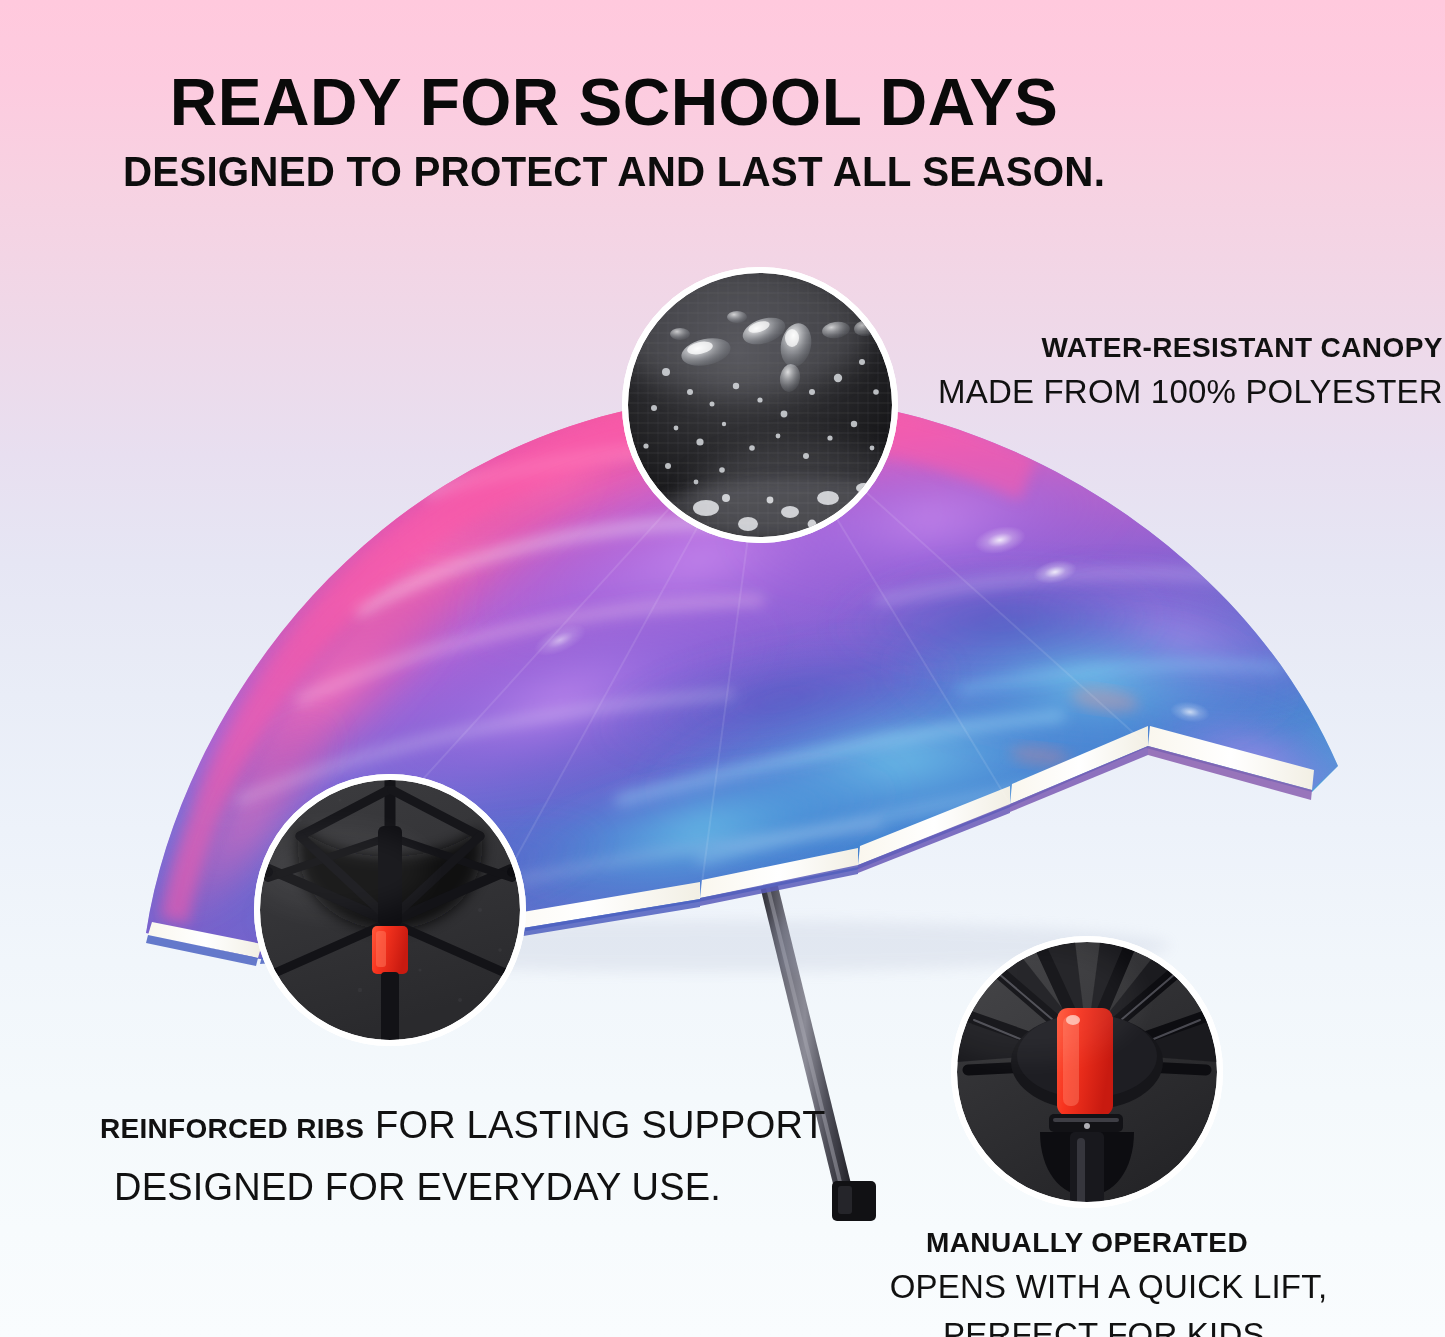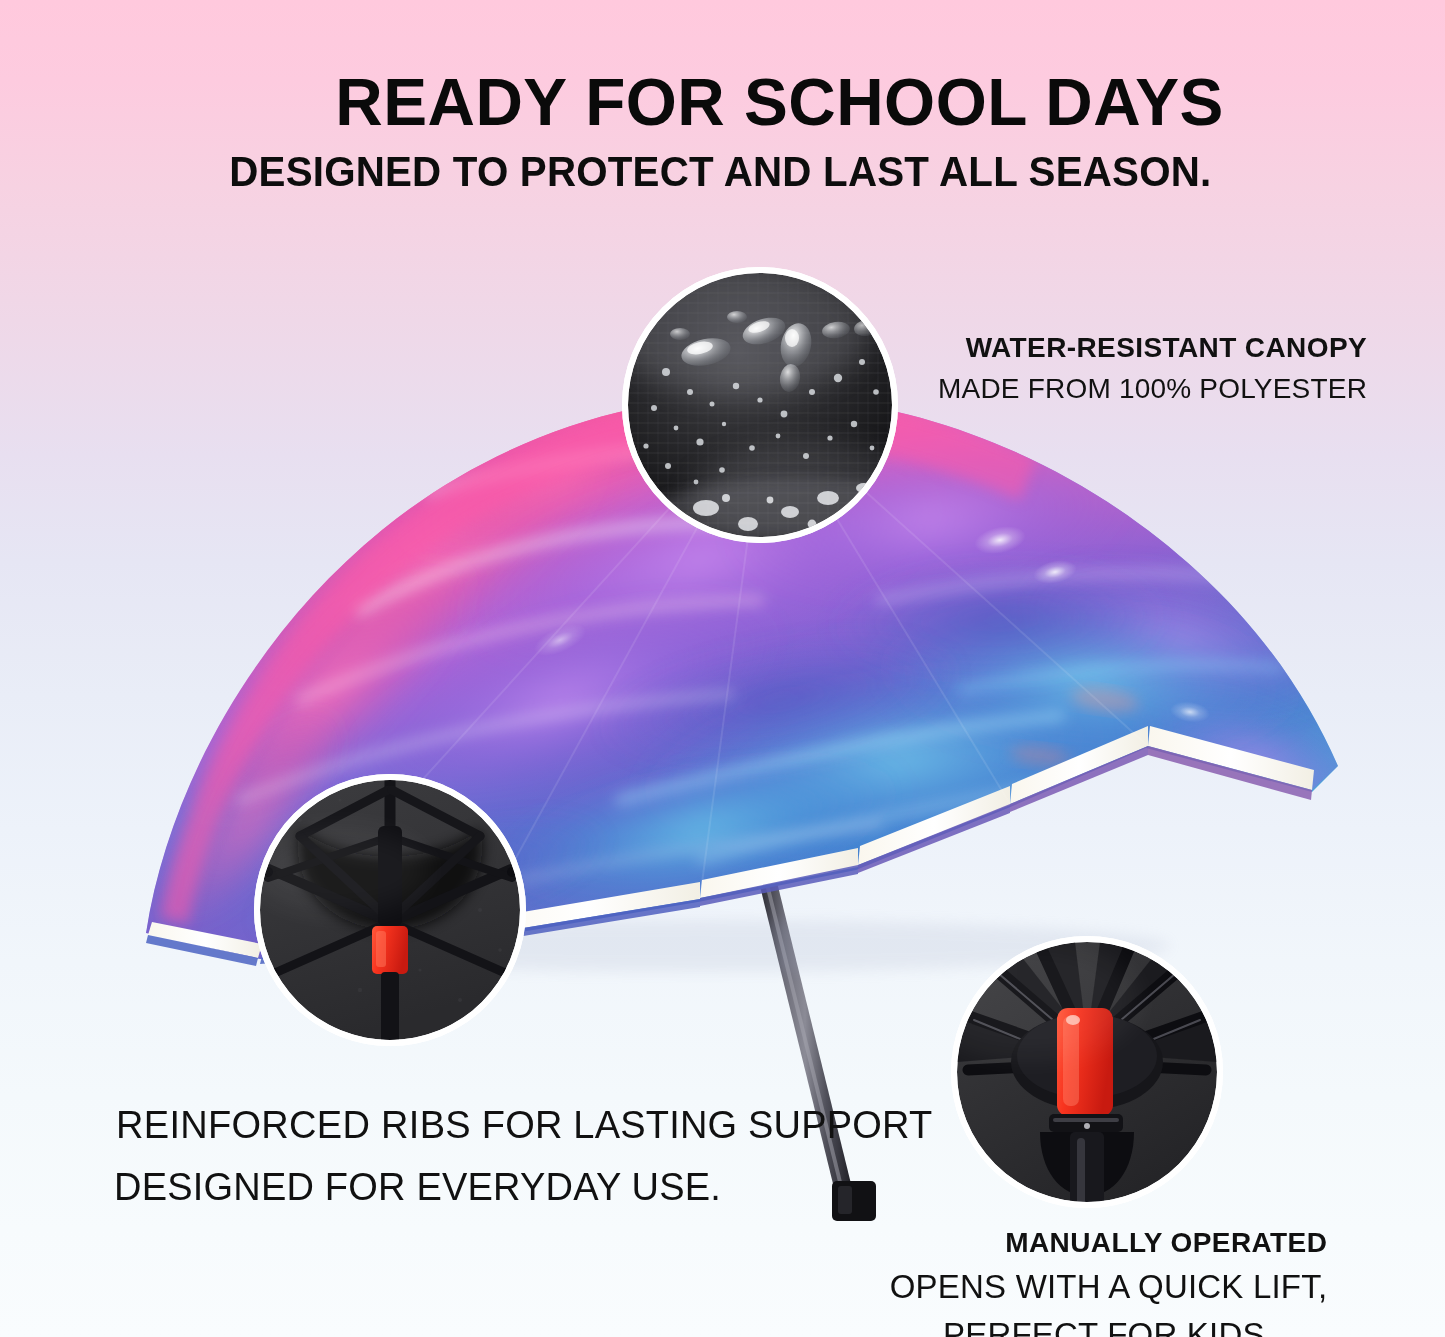--- a/index.html
+++ b/index.html
@@ -28,23 +28,23 @@
       #f1f6fb 72%,
       #f4f9fc 82%,
       #f7fbfd 92%,
       #f9fcfe 100%);
   }
 
   
   .headline-block {
     position: absolute;
     top: 68px;
-    left: 8px;
+    left: 0;
     width: 1228px;
-    text-align: right;
+    text-align: center;
     pointer-events: none;
   }
   .headline {
     font-size: 67px;
     line-height: 1.02;
     font-weight: 700;
     letter-spacing: 0.5px;
     color: #0a0a0a;
     margin: 0;
     transform: scaleX(0.98);
@@ -87,48 +87,47 @@
     line-height: 1.3;
     white-space: nowrap;
   }
 
   #callout-canopy {
     top: 330px;
     left: 938px;
     text-align: right;
   }
   #callout-canopy .cap { font-size: 28px; }
-  #callout-canopy .sub { font-size: 28px; margin-top: 5px; }
+  #callout-canopy .sub { font-size: 33px; margin-top: 5px; }
 
   #callout-ribs {
     top: 1104px;
     left: 100px;
     text-align: left;
   }
   #callout-ribs .line1 { white-space: nowrap; }
   #callout-ribs .line2 { margin-top: 19px; margin-left: 14px; white-space: nowrap; }
   #callout-ribs .cap-inline {
-    font-weight: 400;
-    font-size: 38px;
+    font-weight: 700;
+    font-size: 28px;
     letter-spacing: 0.3px;
-    margin-left: 16px;
   }
   #callout-ribs .sub-inline {
     font-weight: 400;
     font-size: 38px;
     letter-spacing: 0.2px;
   }
 
   #callout-manual {
     top: 1225px;
     left: 1087px;
     transform: translateX(-50%);
     text-align: center;
   }
-  #callout-manual .cap { font-size: 28px; text-align: right; }
+  #callout-manual .cap { font-size: 28px; }
   #callout-manual .sub { font-size: 33px; margin-top: 5px; margin-left: 43px; }
 </style>
 </head>
 <body>
 
 <div id="infographic">
 
   <div class="umbrella-stage">
     <svg width="1445" height="1337" viewBox="0 0 1445 1337" xmlns="http://www.w3.org/2000/svg">
       <defs>

